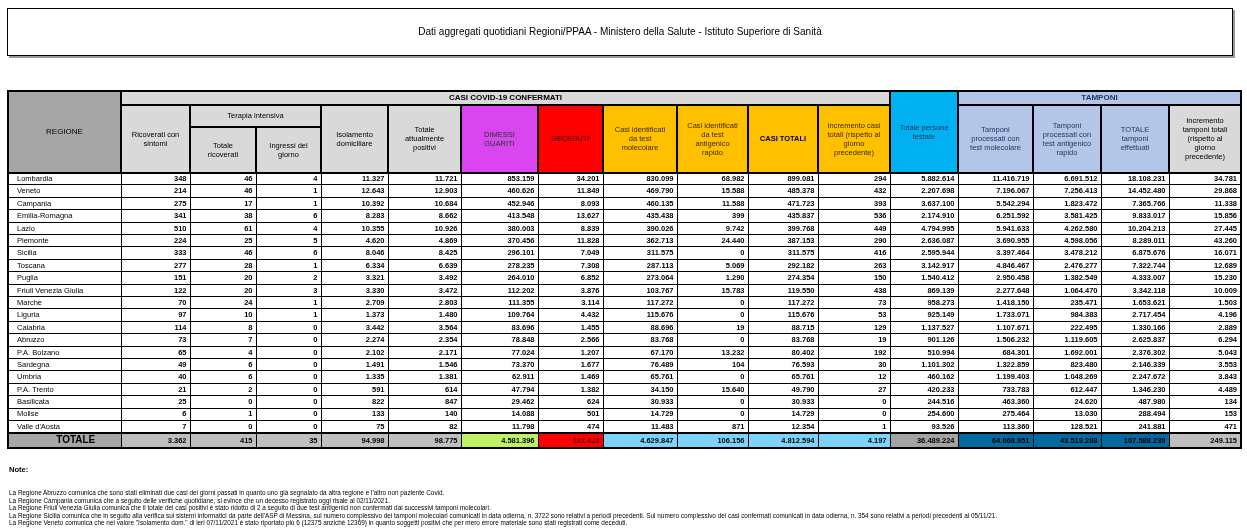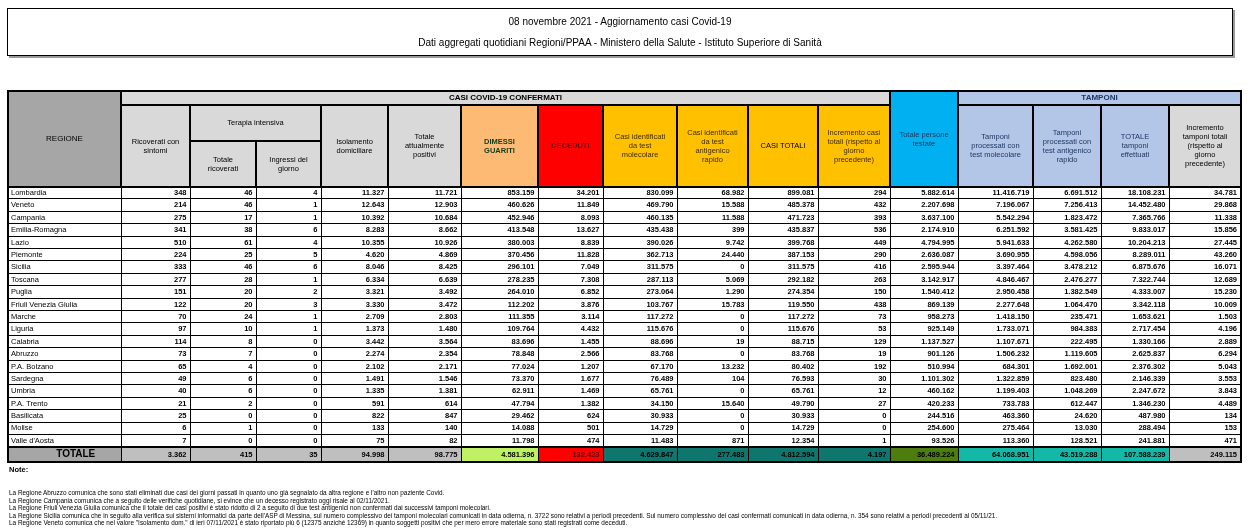--- a/index.html
+++ b/index.html
@@ -25,59 +25,58 @@
     font-size:7.5px;
   }
   table.covid th, table.covid td { overflow:hidden; }
   thead th {
     border:2px solid #000; font-weight:normal; font-size:7.5px;
     text-align:center; vertical-align:middle; line-height:1.2; padding:1px 8px;
     background:#D9D9D9;
   }
   thead .banner { font-weight:bold; font-size:8px; }
   thead .regione-h { background:#A6A6A6; font-weight:normal; font-size:8px; }
-  thead .green  { background:#fdba74; font-weight:bold; color:#123c18; }
+  thead .green  { background:#d946ef; font-weight:normal; color:#123c18; }
   thead .red    { background:#FF0000; font-weight:bold; color:#6d0b0b; }
   thead .yellow { background:#FFC000; color:#3d2c00; }
-  thead .yellow.bold { font-weight:normal; color:#000; }
+  thead .yellow.bold { font-weight:bold; color:#000; }
   thead .cyan   { background:#00B0F0; color:#17375E; }
   thead .peri   { background:#B4C6E7; color:#1F3864; }
   .hr1 th { height:13px; }
-  .hr2 .ti-banner { height:36px; }
+  .hr2 .ti-banner { height:22px; }
   .hr3 th { height:46px;margin-top:18px; }
 
   tbody td {
     border:1px solid #000; height:12.4px; line-height:1;
     padding:0 3px; background:#fff;
   }
-  tbody td.region { text-align:left; font-size:7.5px; padding-left:2px; }
+  tbody td.region { text-align:left; font-size:7.5px; padding-left:8px; }
   tbody td.num { text-align:right; font-weight:bold; font-size:7.5px; }
 
   tr.totale td { border-top:2px solid #000; height:15px; font-weight:bold; }
   tr.totale td.tlabel { background:#A6A6A6; text-align:center; font-size:10px;padding-left:25px; }
   td.tg     { background:#BFBFBF; }
   td.tgreen { background:#bef264; }
   td.tred   { background:#FF0000; color:#5c0808; }
-  td.tyellow{ background:#0f766e; }
-  td.tcyan  { background:#4d7c0f; }
-  td.tperi  { background:#14b8a6; }
+  td.tyellow{ background:#7dd3fc; }
+  td.tcyan  { background:#a3a3a3; }
+  td.tperi  { background:#0369a1; }
 
   
   .notes { position:absolute; left:9px; top:465px; width:1230px; }
   .notes-title { font-size:7.5px; font-weight:bold; }
   .notes-lines { margin-top:15px; }
   .notes-lines div { font-size:6.4px; line-height:7.6px; white-space:nowrap; }
 </style>
 </head>
 <body>
 
 <div class="canvas">
 
   <div class="title-box">
-    <div class="t1">08 novembre 2021 - Aggiornamento casi Covid-19</div>
     <div class="t2">Dati aggregati quotidiani Regioni/PPAA - Ministero della Salute - Istituto Superiore di Sanità</div>
   </div>
 
   <table class="covid">
     <colgroup>
       <col style="width:113px">
         <col style="width:69px">
         <col style="width:66px">
         <col style="width:65px">
       <col style="width:67px">
@@ -525,21 +524,21 @@
         <tr class="totale">
           <td class="tlabel">TOTALE</td>
           <td class="num tg">3.362</td>
           <td class="num tg">415</td>
           <td class="num tg">35</td>
           <td class="num tg">94.998</td>
           <td class="num tg">98.775</td>
           <td class="num tgreen">4.581.396</td>
           <td class="num tred">132.423</td>
           <td class="num tyellow">4.629.847</td>
-          <td class="num tyellow">277.483</td>
+          <td class="num tyellow">106.156</td>
           <td class="num tyellow">4.812.594</td>
           <td class="num tyellow">4.197</td>
           <td class="num tcyan">36.489.224</td>
           <td class="num tperi">64.068.951</td>
           <td class="num tperi">43.519.288</td>
           <td class="num tperi">107.588.239</td>
           <td class="num tg">249.115</td>
         </tr>
       </tbody>
   </table>

